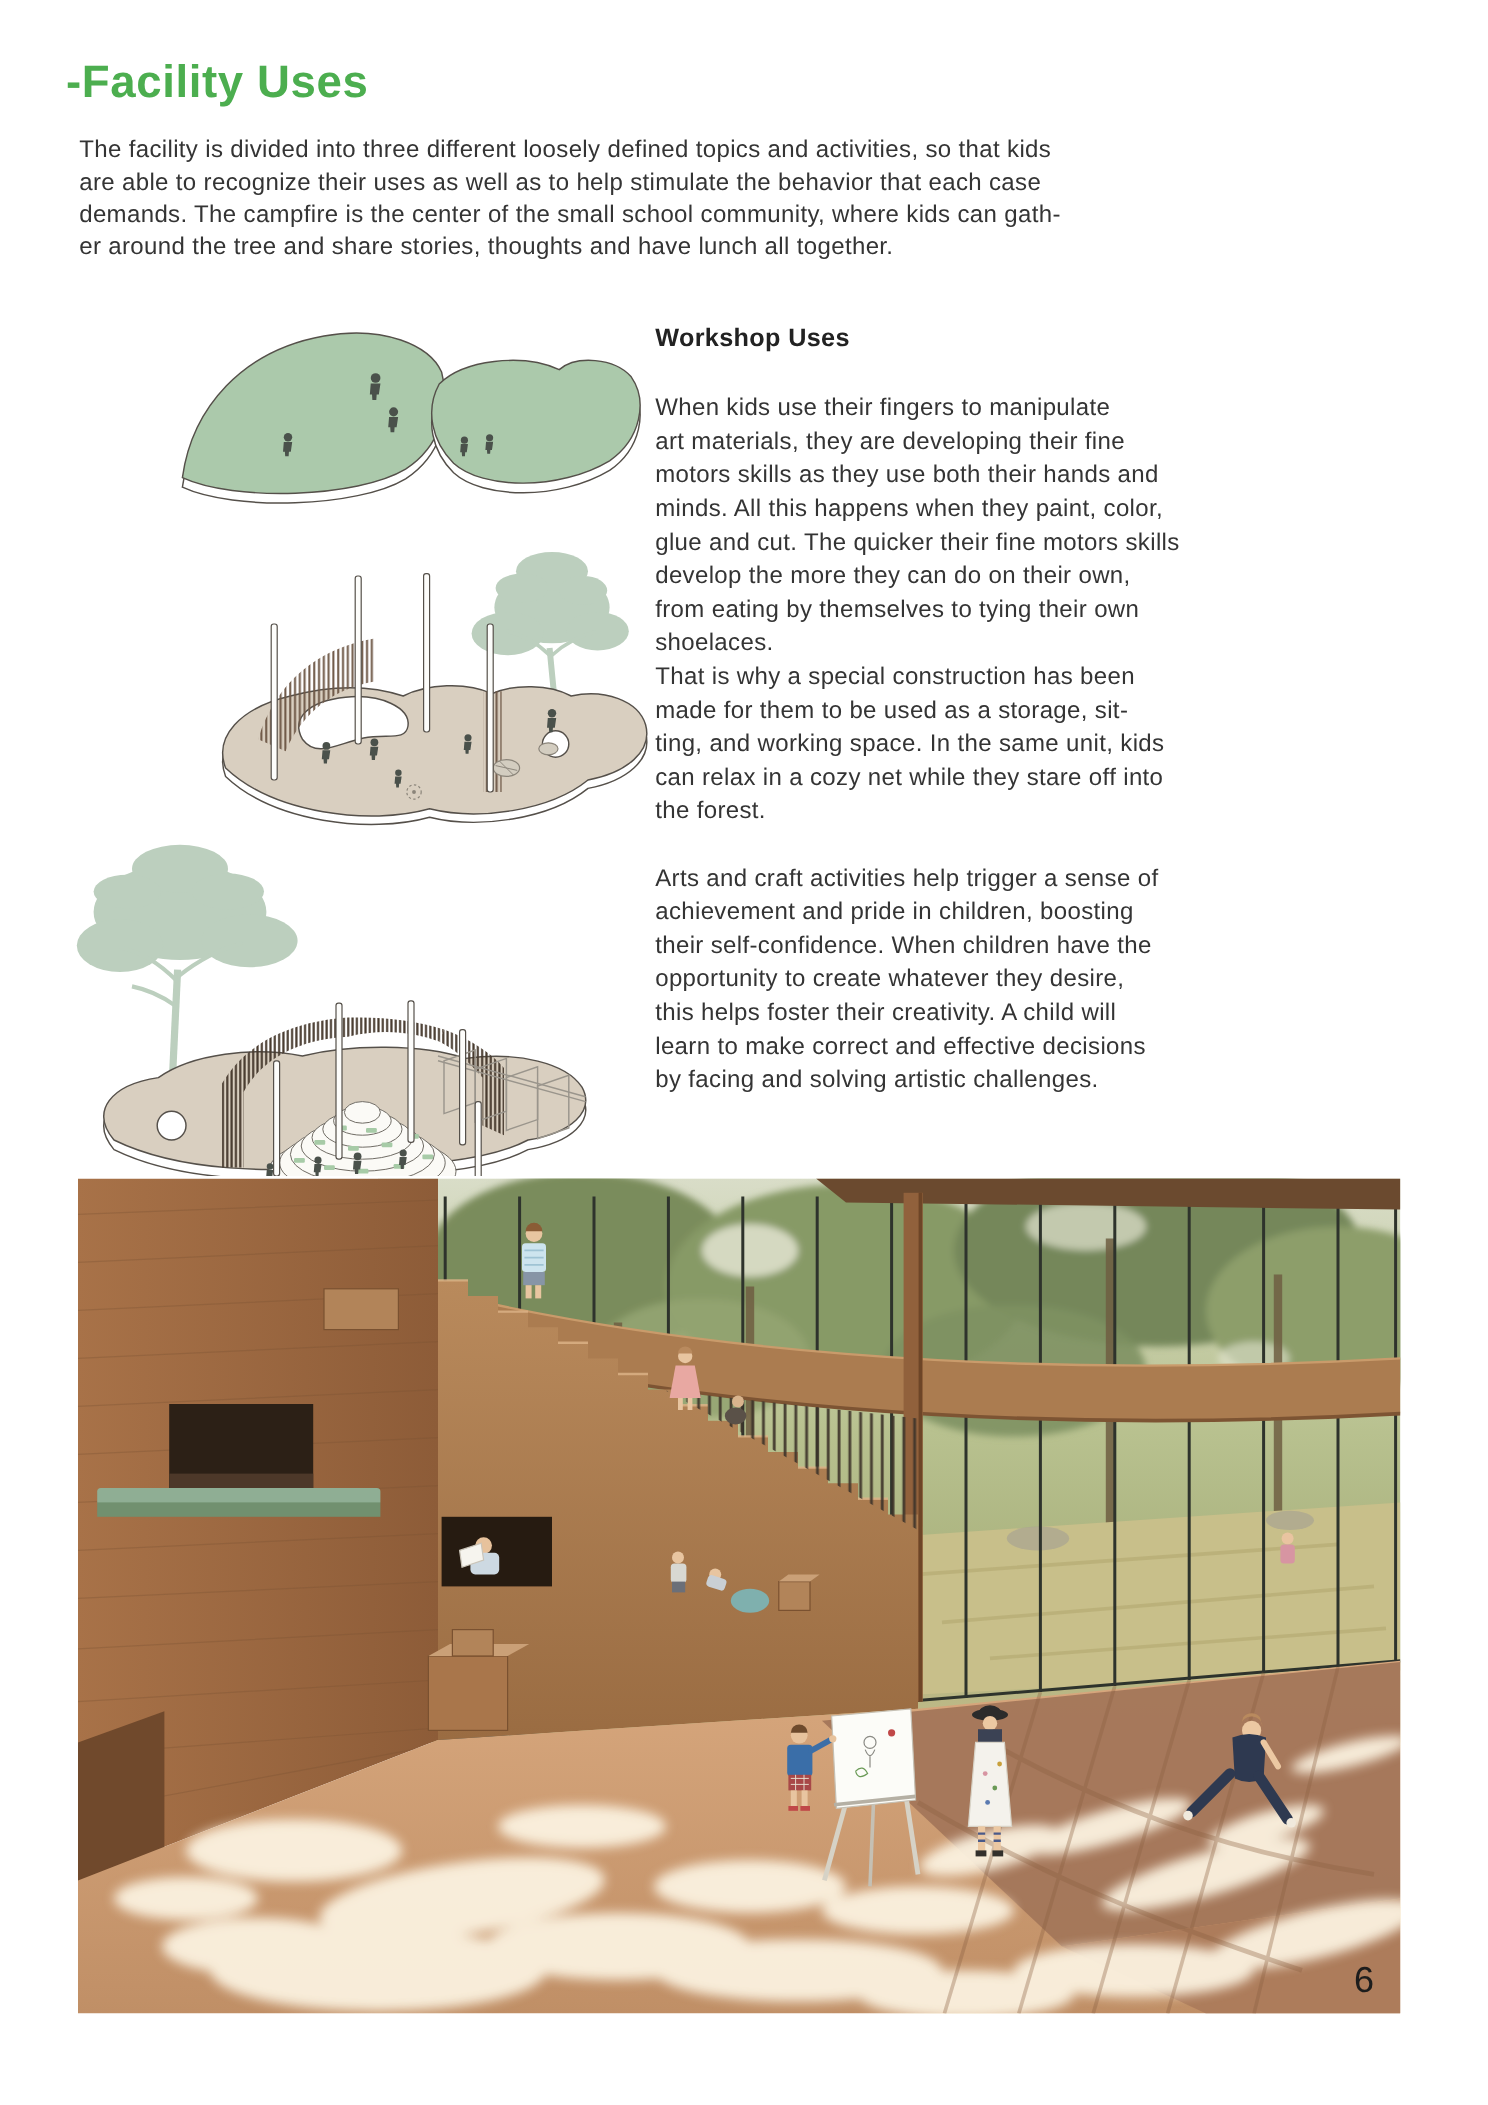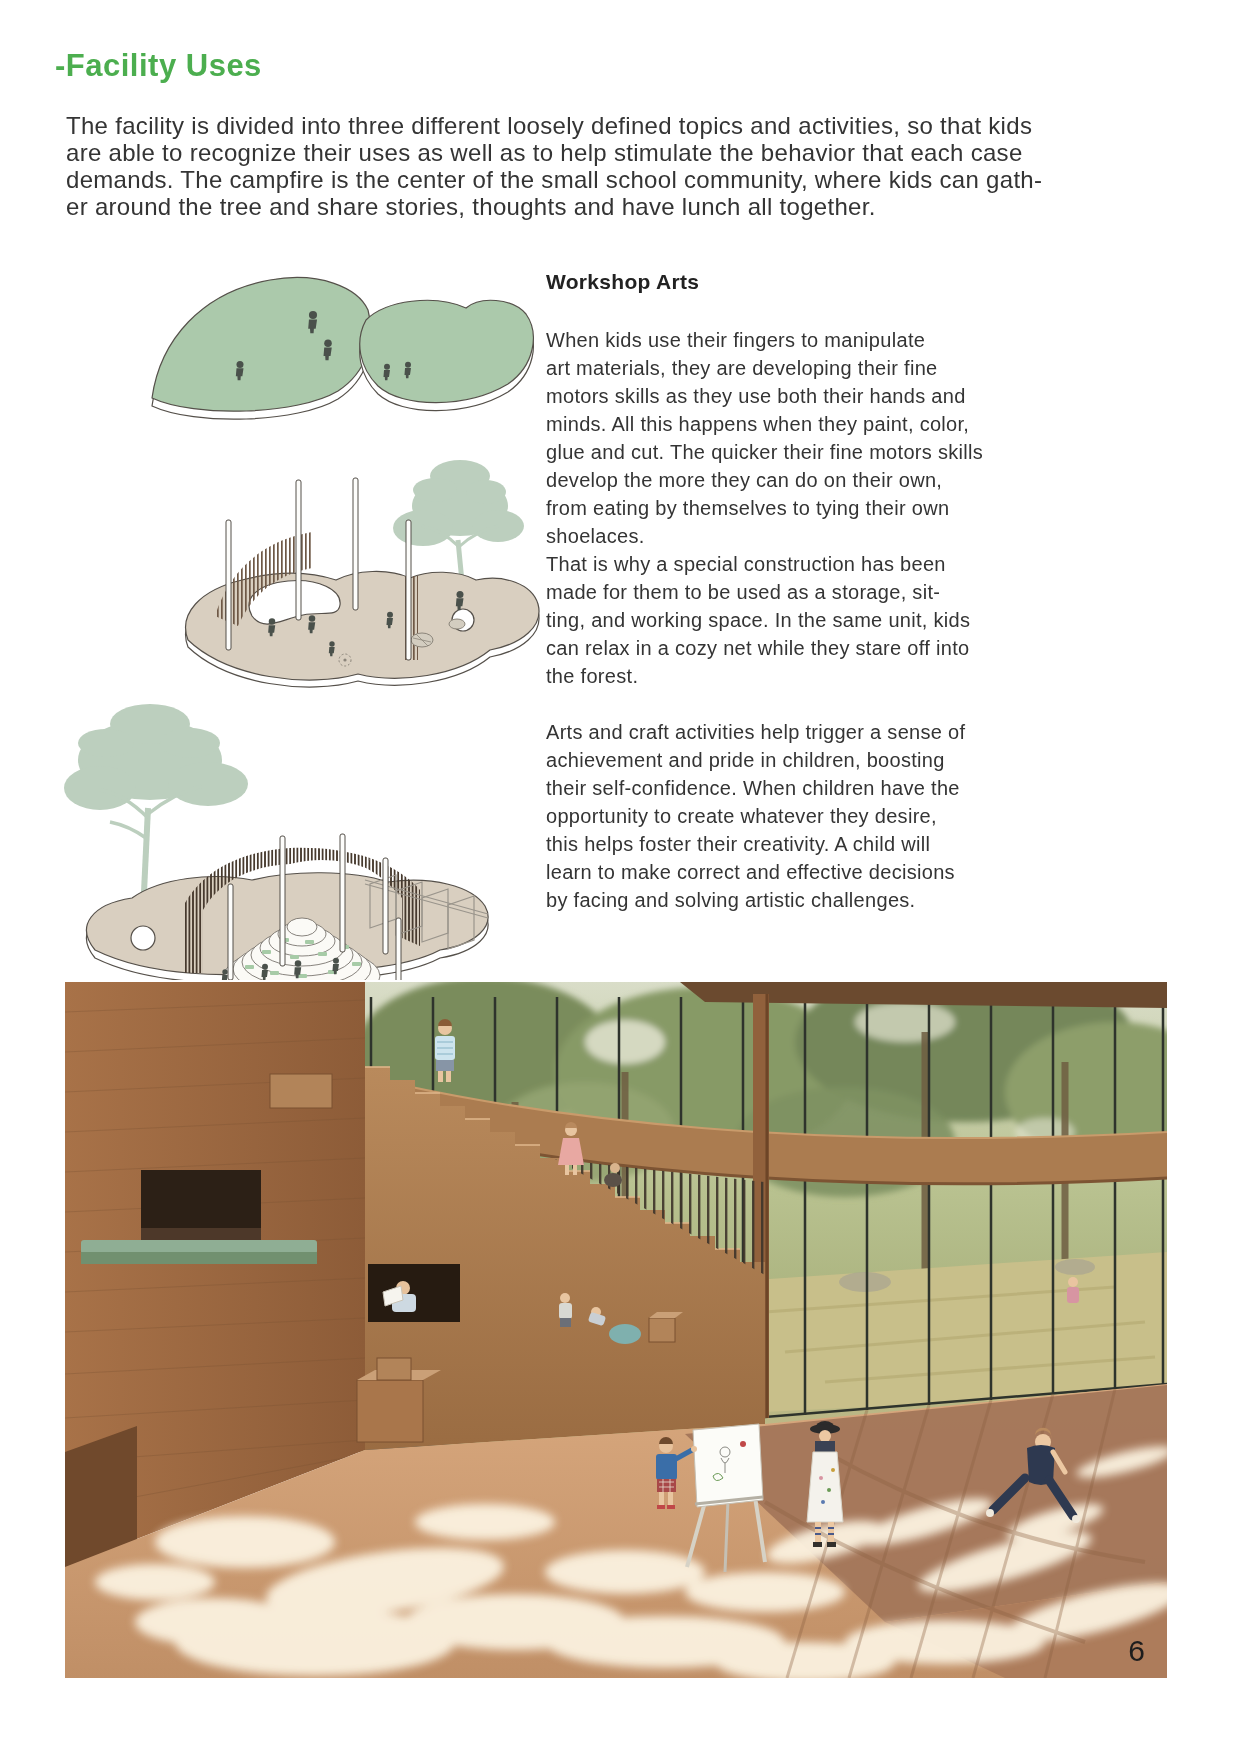--- a/index.html
+++ b/index.html
@@ -1,20 +1,20 @@
 <!DOCTYPE html>
 <html><head>
 <meta charset="utf-8">
 <style>
   html,body{margin:0;padding:0;background:#9a9a9a;}
   .page{position:relative;width:1240px;height:1754px;margin:0 auto;background:#ffffff;
         overflow:hidden;font-family:"Liberation Sans",sans-serif;color:#333;}
-  .title{position:absolute;left:55px;top:48px;margin:0;font-size:31px;font-weight:700;
+  .title{position:absolute;left:55px;top:48px;margin:0;font-size:38px;font-weight:700;
          letter-spacing:.5px;color:#4cae4f;}
-  .intro{position:absolute;left:66px;top:112px;width:1020px;margin:0;font-size:24px;
+  .intro{position:absolute;left:66px;top:112px;width:1020px;margin:0;font-size:20px;
          line-height:27px;letter-spacing:.3px;white-space:pre-line;color:#343434;}
   .diagrams{position:absolute;left:0;top:240px;width:570px;height:745px;}
   .d1{position:absolute;left:140px;top:8px;}
   .d2{position:absolute;left:160px;top:188px;}
   .d3{position:absolute;left:40px;top:448px;}
   .text-col{position:absolute;left:546px;top:268px;width:524px;font-size:20px;
             line-height:28px;letter-spacing:.3px;color:#343434;}
   .text-col h2{font-size:21px;margin:0 0 30px;font-weight:700;color:#222;}
   .text-col p{margin:0 0 28px;white-space:pre-line;}
   .render{position:absolute;left:65px;top:982px;width:1102px;height:696px;margin:0;}
@@ -180,21 +180,21 @@
       <g>
         <use href="#p3" transform="translate(258,290) scale(1.2)"></use>
         <use href="#p3" transform="translate(296,286) scale(1.1)"></use>
         <use href="#p3" transform="translate(225,292) scale(1.1)"></use>
         <use href="#p3" transform="translate(185,296) scale(1.0)"></use>
       </g>
     </svg>
   </div>
 
   <div class="text-col">
-    <h2>Workshop Arts</h2>
+    <h2>Workshop Uses</h2>
     <p>When kids use their fingers to manipulate
 art materials, they are developing their fine
 motors skills as they use both their hands and
 minds. All this happens when they paint, color,
 glue and cut. The quicker their fine motors skills
 develop the more they can do on their own,
 from eating by themselves to tying their own
 shoelaces.
 That is why a special construction has been
 made for them to be used as a storage, sit-

